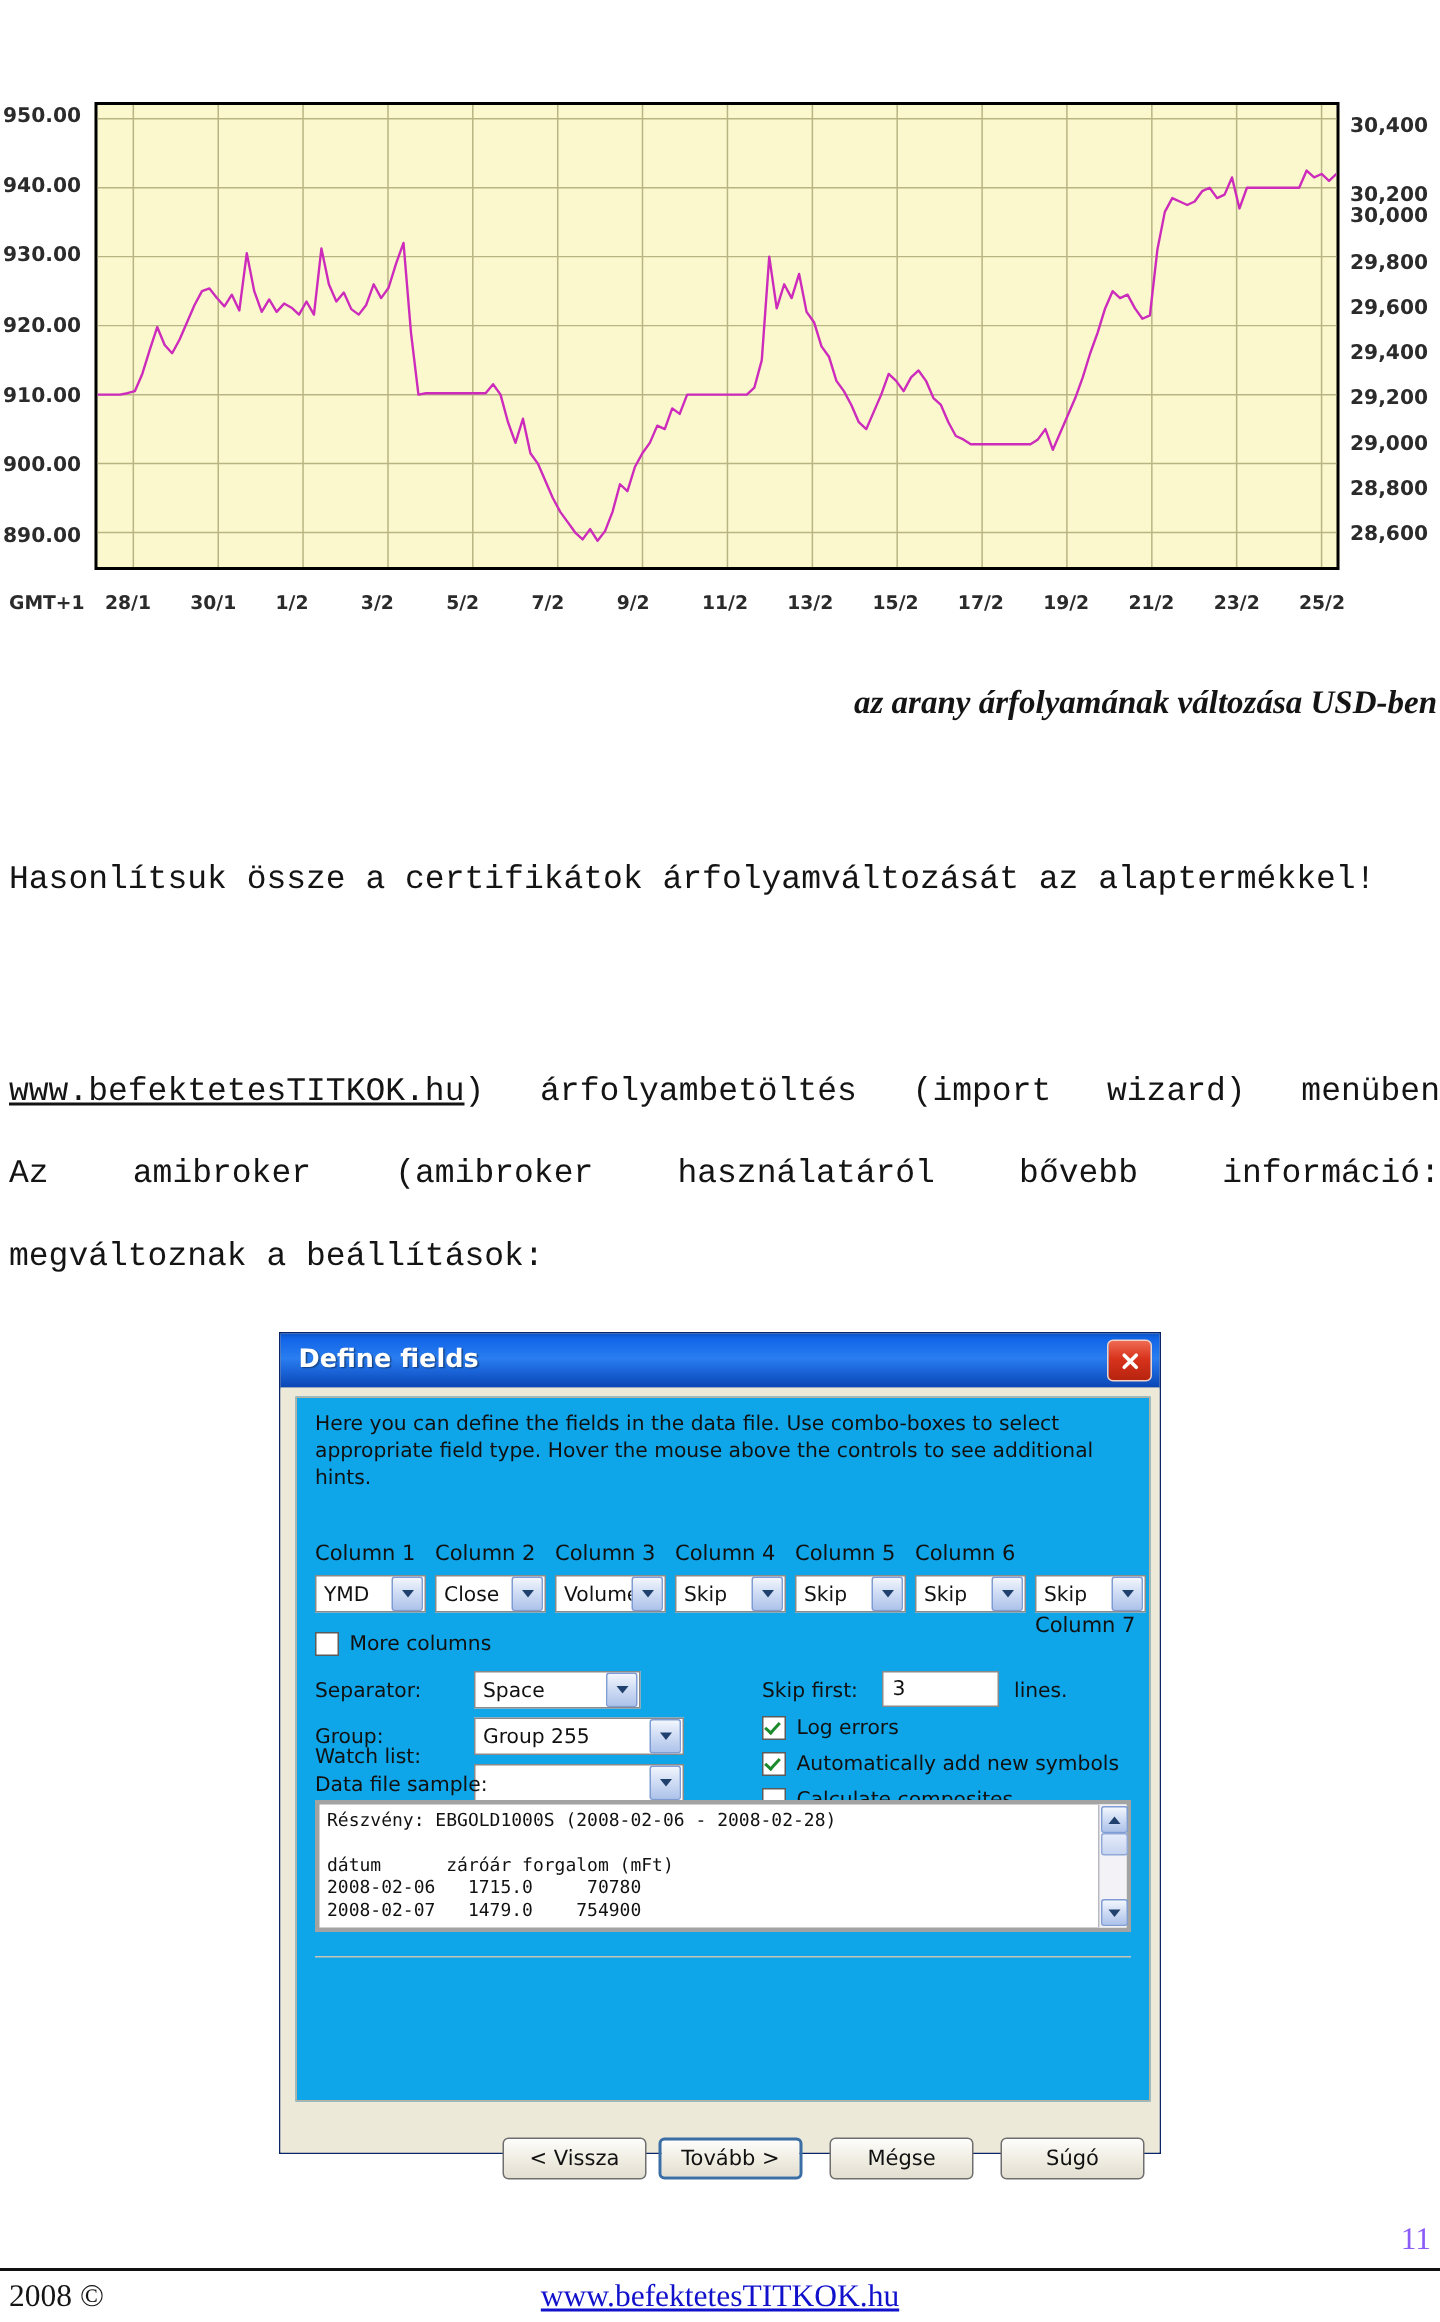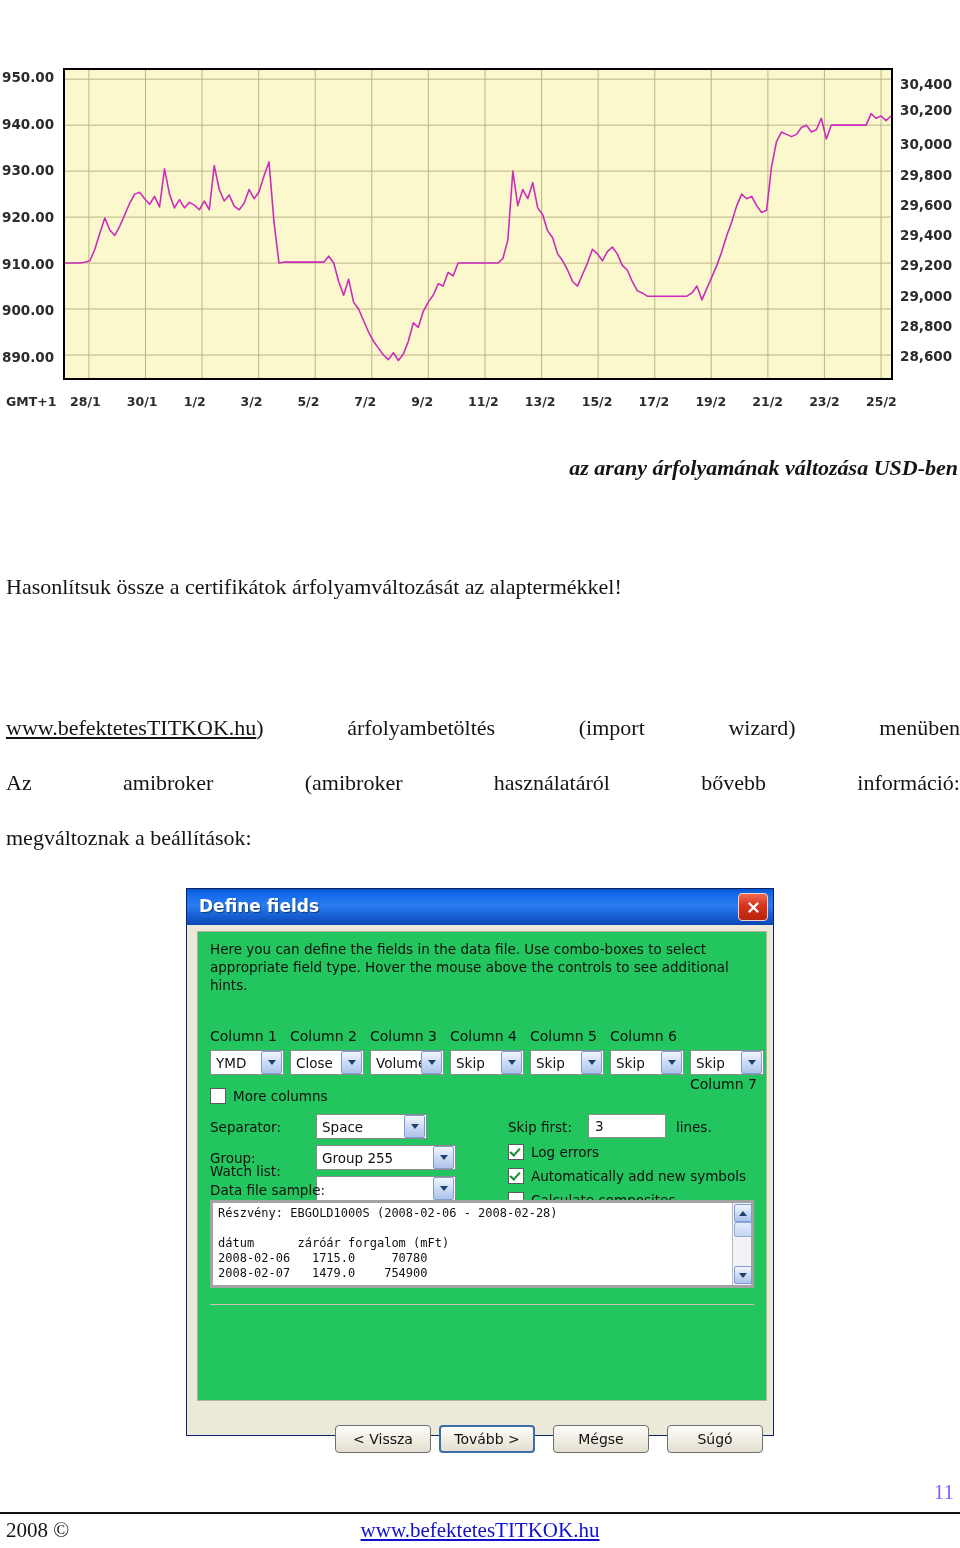--- a/index.html
+++ b/index.html
@@ -52,21 +52,21 @@
   .xlab.gmt{left:6px;}
 
   
   .caption{
     position:absolute;right:2px;top:455px;
     font-family:"Liberation Serif",serif;
     font-size:22px;font-style:italic;font-weight:700;color:#141414;
   }
   .para{
     position:absolute;left:6px;width:954px;
-    font-family:Liberation Serif, serif;
+    font-family:Liberation Mono, monospace;
     font-size:22px;color:#141414;
   }
   .p1{top:574px;}
   .p2{top:700px;text-align:justify;line-height:55px;}
   .p2 .jline{display:block;}
   .p2 .jl{display:flex;justify-content:space-between;}
   a.link{color:#141414;text-decoration:underline;}
 
   
   .dialog{
@@ -92,21 +92,21 @@
     background:linear-gradient(180deg,#ef6a52 0%,#d8331c 45%,#b7240f 100%);
     border:1px solid #f3d2c6;border-radius:4px;
     display:flex;align-items:center;justify-content:center;
     color:#fff;font-size:18px;font-weight:700;line-height:1;
   }
   .close-btn svg{display:block;}
 
   .dlg-body{position:absolute;left:0;top:36px;right:0;bottom:0;background:#ece9d8;}
   .grp{
     position:absolute;left:10px;top:6px;width:568px;height:468px;
-    border:1px solid #b5b0a0;background:#22c55e;
+    border:1px solid #b5b0a0;background:#0ea5e9;
   }
   .desc{
     position:absolute;left:12px;top:8px;width:548px;
     font-size:13.5px;line-height:18px;color:#111;
   }
   .colhdr{position:absolute;top:96px;font-size:14px;color:#111;white-space:nowrap;}
   .combo{
     position:absolute;top:118px;height:25px;
     background:#fff;border:1px solid #8a8a8a;
     display:flex;align-items:center;box-sizing:border-box;
@@ -237,21 +237,21 @@
         <div class="ylabL-inner" style="left: 2px; top: 11.3134px;">950.00</div>
         <div class="ylabL-inner" style="left: 2px; top: 57.8806px;">940.00</div>
         <div class="ylabL-inner" style="left: 2px; top: 104.448px;">930.00</div>
         <div class="ylabL-inner" style="left: 2px; top: 151.015px;">920.00</div>
         <div class="ylabL-inner" style="left: 2px; top: 197.582px;">910.00</div>
         <div class="ylabL-inner" style="left: 2px; top: 244.149px;">900.00</div>
         <div class="ylabL-inner" style="left: 2px; top: 290.716px;">890.00</div>
       </div>
     <div id="ylabels-right">
         <div class="ylabR" style="top: 18px;">30,400</div>
-        <div class="ylabR" style="top: 44px; text-align: right;">30,200</div>
+        <div class="ylabR" style="top: 64px; text-align: right;">30,200</div>
         <div class="ylabR" style="top: 78.4444px;">30,000</div>
         <div class="ylabR" style="top: 108.667px;">29,800</div>
         <div class="ylabR" style="top: 138.889px;">29,600</div>
         <div class="ylabR" style="top: 169.111px;">29,400</div>
         <div class="ylabR" style="top: 199.333px;">29,200</div>
         <div class="ylabR" style="top: 229.556px;">29,000</div>
         <div class="ylabR" style="top: 259.778px;">28,800</div>
         <div class="ylabR" style="top: 290px;">28,600</div>
       </div>
     <div class="xlab gmt">GMT+1</div>

